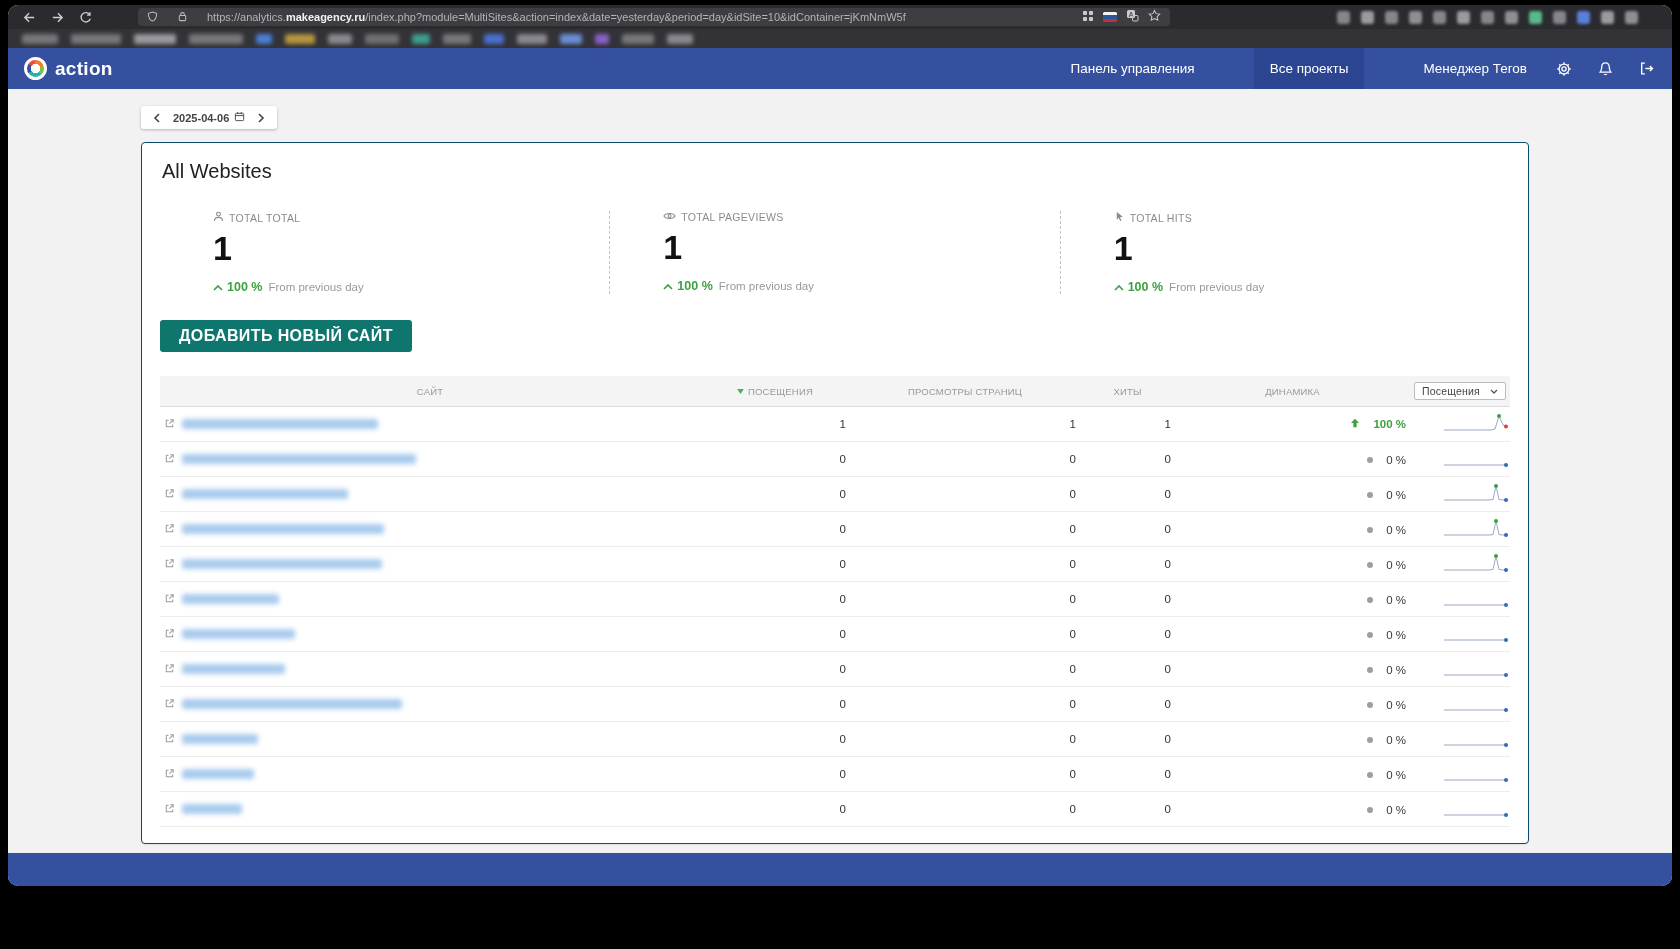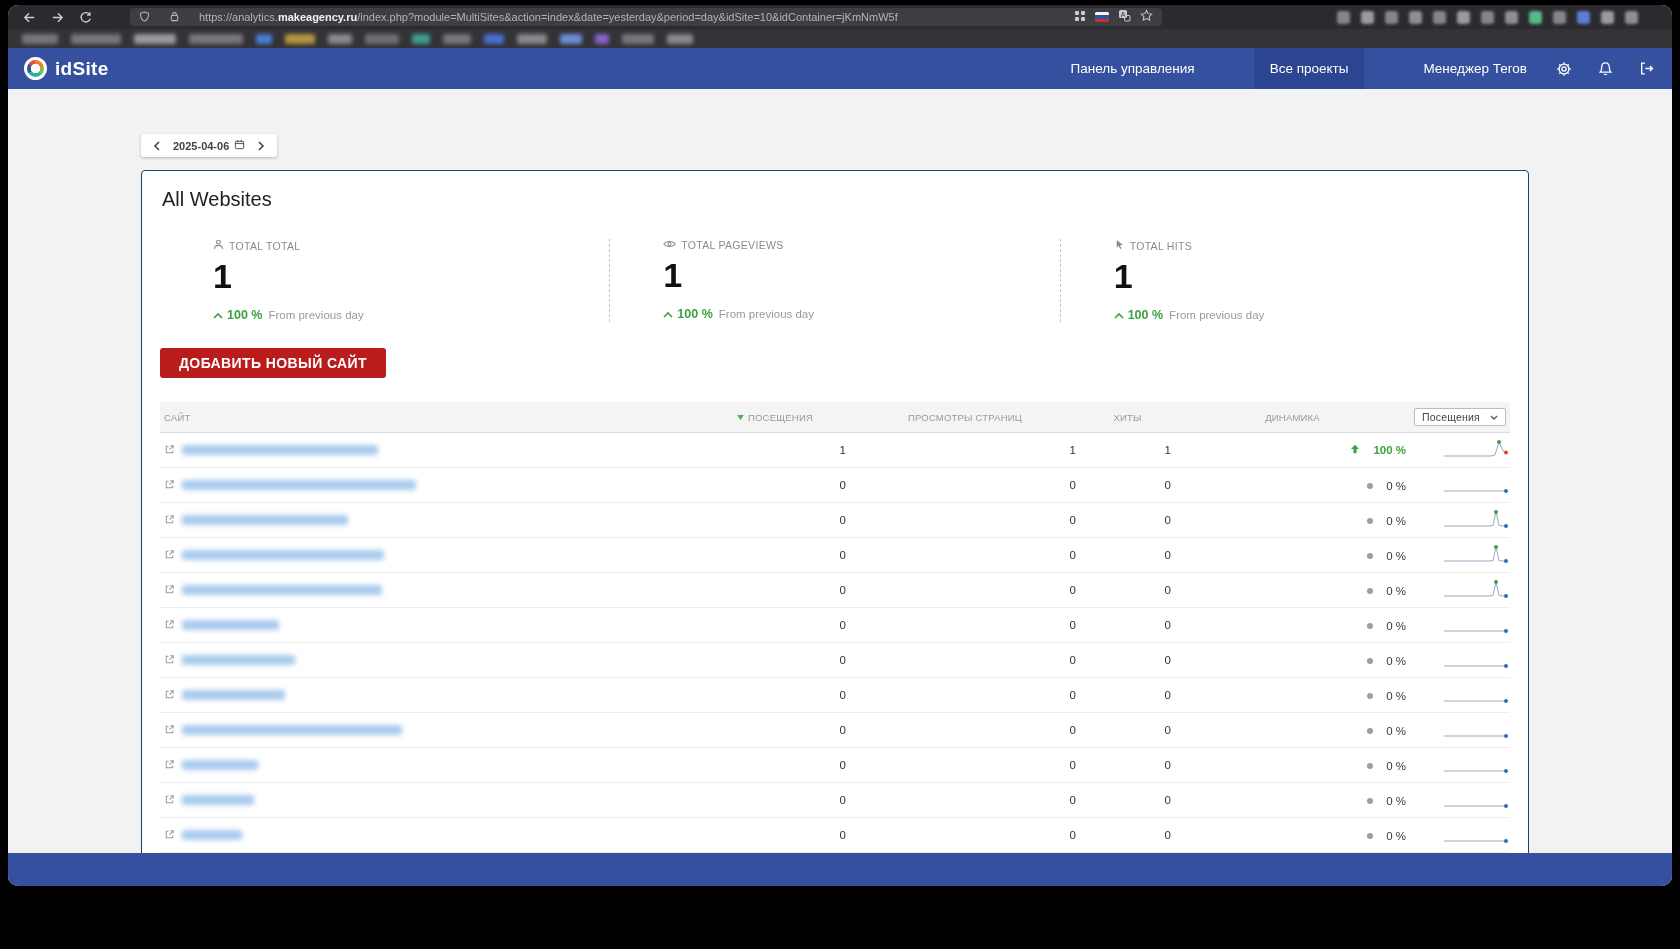--- a/index.html
+++ b/index.html
@@ -6,21 +6,21 @@
   body{width:1680px;height:949px;background:#000;position:relative;overflow:hidden;
        font-family:"Liberation Sans",sans-serif;}
   .window{position:absolute;left:8px;top:5px;width:1664px;height:881px;border-radius:10px;
           overflow:hidden;background:#f2f2f2;display:flex;flex-direction:column;}
 
   
   .toolbar{height:24px;background:#2b2b2f;display:flex;align-items:center;
            padding:0 10px;gap:6px;flex:0 0 auto;}
   .nav-btn{width:22px;height:20px;display:flex;align-items:center;justify-content:center;}
   .url-pill{height:18px;background:#3d3d42;border-radius:4px;display:flex;align-items:center;
-            padding:0 9px;gap:19px;width:1032px;margin-left:28px;box-sizing:border-box;}
+            padding:0 9px;gap:19px;width:1032px;margin-left:36px;box-sizing:border-box;}
   .url-text{font-size:11px;color:#b4b4b8;white-space:nowrap;overflow:hidden;flex:1;}
   .url-domain{color:#f2f2f4;font-weight:bold;}
   .pill-right{display:flex;align-items:center;gap:9px;margin-left:auto;}
   .flag-icon{width:14px;height:10px;border-radius:1.5px;
              background:linear-gradient(#f2f2f2 0 33%,#2a55a0 33% 66%,#c53131 66% 100%);}
   .ext-strip{margin-left:auto;display:flex;gap:11px;margin-right:24px;}
   .ext{width:13px;height:13px;border-radius:3px;filter:blur(1.6px);}
   .bookmarks{height:19px;background:#323237;display:flex;align-items:center;gap:13px;
              padding:0 14px;flex:0 0 auto;}
   .bm{height:10px;border-radius:2px;filter:blur(2px);flex:0 0 auto;}
@@ -32,21 +32,21 @@
   .logo-mark{width:23px;height:23px;border-radius:50%;box-sizing:border-box;border:3px solid #fff;
      background:radial-gradient(circle at 50% 50%,#fff 0 4.5px,rgba(255,255,255,0) 5px),
      conic-gradient(#ef7d32 0 20%,#7bc143 20% 38%,#29b0b0 38% 66%,#35509e 66% 84%,#e8503a 84% 100%);}
   .logo-text{font-size:19px;font-weight:bold;letter-spacing:.3px;}
   .m-nav{margin-left:auto;display:flex;align-items:stretch;gap:43px;}
   .nav-item{display:flex;align-items:center;padding:0 16px;font-size:13.5px;cursor:pointer;}
   .nav-item.active{background:#2c4590;text-align:right;}
   .icon-btn{display:flex;align-items:center;justify-content:center;padding:0 13px;cursor:pointer;}
 
   
-  .page-content{flex:1;overflow:hidden;margin-top:28px;}
+  .page-content{flex:1;overflow:hidden;}
   .content-inner{padding:0 143px 0 133px;}
   .date-widget{margin:17px 0 13px 0;display:inline-flex;align-items:center;background:#fff;
                border-radius:3px;box-shadow:0 1px 3px rgba(0,0,0,.25);padding:5px 9px;gap:9px;
                font-size:11px;color:#333;}
   .date-widget .chev{display:flex;align-items:center;padding:0 3px;cursor:pointer;}
   .date-label{display:flex;align-items:center;gap:5px;font-weight:bold;color:#444;}
 
   .card{background:#fff;border:1px solid #0c4a6e;border-radius:4px;
         box-shadow:0 1px 2px rgba(0,0,0,.07);padding:13px 18px 16px;}
   .card-title{font-size:20px;font-weight:400;color:#222;margin:4px 0 0 2px;}
@@ -60,29 +60,29 @@
   .stat-change{margin-top:15px;display:flex;align-items:center;gap:4px;font-size:11.5px;}
   .chg{color:#3ea13f;font-weight:bold;font-size:12.5px;}
   .chg-note{color:#999;margin-left:2px;text-align:center;}
 
   .tools-row{display:flex;align-items:flex-end;justify-content:space-between;margin-top:26px;}
   .search-wrap{display:flex;align-items:center;border-bottom:1px solid #a8a8a8;width:228px;
                padding:4px 2px;gap:6px;}
   .search-wrap input{border:none;outline:none;flex:1;font-size:12.5px;color:#333;
                      font-family:"Liberation Sans",sans-serif;background:transparent;}
   .search-wrap input::placeholder{color:#c0c0c0;}
-  .add-btn{background:#b91c1c;color:#fff;font-size:14px;font-weight:bold;letter-spacing:.4px;
+  .add-btn{background:#0f766e;color:#fff;font-size:16px;font-weight:bold;letter-spacing:.4px;
            padding:7px 19px;border:none;border-radius:3px;cursor:pointer;
            font-family:"Liberation Sans",sans-serif;}
 
   table.sites{width:100%;border-collapse:collapse;margin-top:24px;font-size:11.5px;}
   table.sites th{font-size:9.5px;color:#999;font-weight:normal;
                  padding:6px 4px;background:#f4f4f4;border-bottom:1px solid #dcdcdc;
                  letter-spacing:.2px;white-space:nowrap;}
-  table.sites th.site-h{text-align:left;}
+  table.sites th.site-h{text-align:center;}
   table.sites td{padding:5px 4px;border-bottom:1px solid #ededed;color:#333;text-align:right;
                  white-space:nowrap;}
   table.sites td.site-c{text-align:left;}
   .ext-ic{color:#9a9a9a;display:inline-block;vertical-align:-1px;margin-right:7px;}
   .blur-name{display:inline-block;height:10px;background:#a9cbee;border-radius:2px;
              filter:blur(2.6px);vertical-align:middle;}
   .chg-cell-in{display:inline-flex;align-items:center;justify-content:flex-end;gap:13px;}
   .chg-up{color:#3ea13f;font-weight:bold;}
   .chg-flat{color:#3a3a3a;}
   .dot{width:6px;height:6px;border-radius:50%;background:#9e9e9e;display:inline-block;}
@@ -186,21 +186,21 @@
       <span class="bm" style="width: 30px; background: rgb(138, 138, 142);"></span>
       <span class="bm" style="width: 22px; background: rgb(107, 143, 212);"></span>
       <span class="bm" style="width: 14px; background: rgb(138, 98, 200);"></span>
       <span class="bm" style="width: 32px; background: rgb(119, 119, 123);"></span>
       <span class="bm" style="width: 26px; background: rgb(138, 138, 142);"></span>
     </div>
 
   <div class="m-header">
     <div class="logo">
       <span class="logo-mark"></span>
-      <span class="logo-text">idSite</span>
+      <span class="logo-text">action</span>
     </div>
     <div class="m-nav">
         <div class="nav-item">Панель управления</div>
         <div class="nav-item active">Все проекты</div>
         <div class="nav-item">Менеджер Тегов</div>
       </div>
     <div class="icon-btn">
       <svg width="16" height="16" viewBox="0 0 16 16" fill="none" stroke="#fff" stroke-width="1.3">
           <circle cx="8" cy="8" r="2.1"></circle>
           <circle cx="8" cy="8" r="4.9"></circle>

